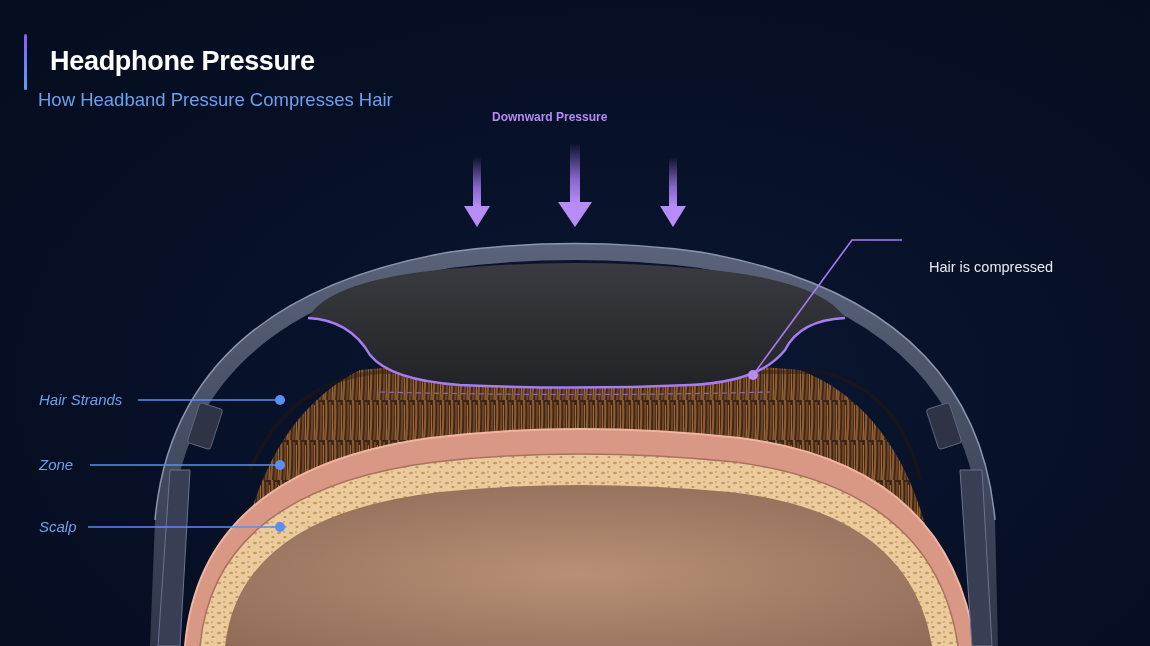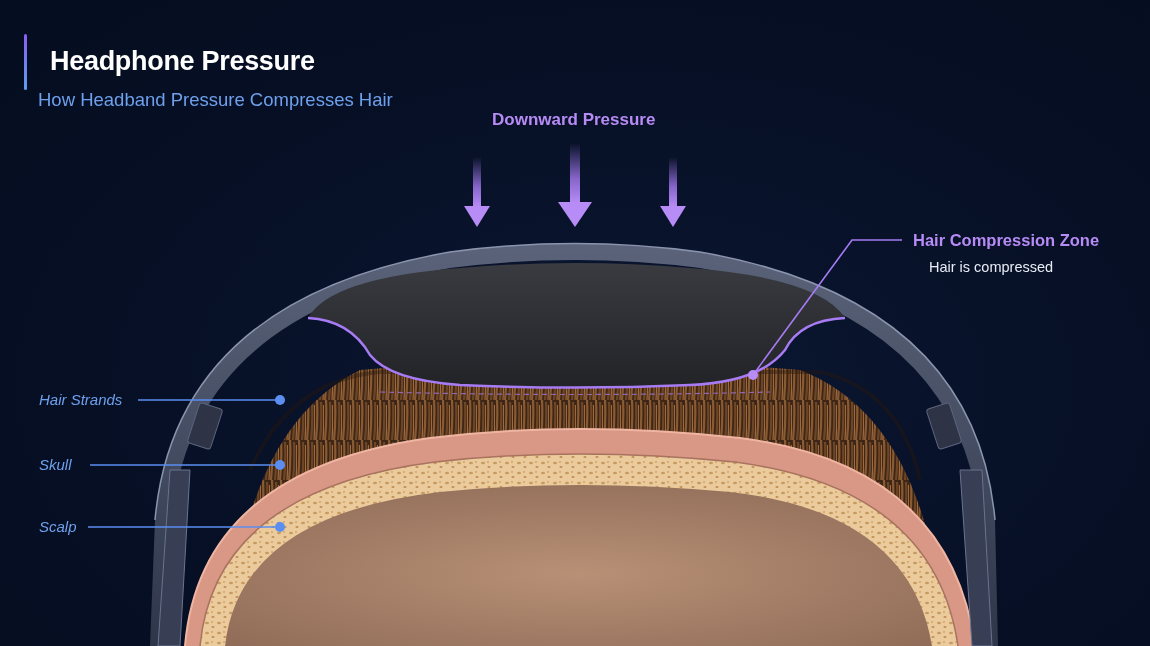--- a/index.html
+++ b/index.html
@@ -4,21 +4,21 @@
 <style>
   html, body { margin:0; padding:0; }
   body { width:1150px; height:646px; overflow:hidden; background:#060f24; font-family:"Liberation Sans", "DejaVu Sans", sans-serif; position:relative; }
   .stage { position:absolute; left:0; top:0; width:1150px; height:646px; background: radial-gradient(ellipse at 55% 60%, #0b1733 0%, #060f24 60%, #050d20 100%); }
   .header { position:absolute; left:24px; top:34px; padding-left:14px; }
   .header-bar { position:absolute; left:0; top:0; width:3px; height:56px; border-radius:2px; background:linear-gradient(#8b5cf6, #5aa0f0); }
   .title { color:#ffffff; font-size:27px; font-weight:bold; letter-spacing:-0.3px; line-height:30px; margin:12px; }
   .subtitle { color:#6ea0ec; font-size:18.5px; line-height:24px; margin-top:2px; }
   svg.diagram { position:absolute; left:0; top:0; }
   .lbl { position:absolute; font-size:15px; color:#6ea0ec;font-style:italic; }
-  .press-label { position:absolute; left:492px; top:110px; color:#b78bf5; font-size:17px; font-weight:bold; }
+  .press-label { position:absolute; left:492px; top:110px; color:#b78bf5; font-size:12px; font-weight:bold; }
   .zone-title { position:absolute; left:913px; top:231px; color:#b78bf5; font-size:16.5px; font-weight:bold; }
   .zone-desc { position:absolute; left:913px; top:257px; color:#e9ecf5; font-size:14.5px; line-height:21px; width:170px;margin-left:16px; }
 </style>
 </head>
 <body>
 
 <div class="stage">
 
   <div class="header">
     <div class="header-bar"></div>
@@ -119,21 +119,20 @@
       <circle cx="280" cy="400" r="5" fill="#5b8ef0"></circle>
       <line x1="90" y1="465" x2="278" y2="465" stroke="#5b8ef0" stroke-width="1.5"></line>
       <circle cx="280" cy="465" r="5" fill="#5b8ef0"></circle>
       <line x1="88" y1="527" x2="278" y2="527" stroke="#5b8ef0" stroke-width="1.5"></line>
       <circle cx="280" cy="527" r="5" fill="#5b8ef0"></circle>
     </g>
   </svg>
 
   <div class="press-label">Downward Pressure</div>
 
-  <div class="zone-title">Hair Compression Zone</div>
   <div class="zone-desc">
     <div>Hair is compressed</div>
   </div>
 
   <div class="lbl" style="left:39px; top:391px;">Hair Strands</div>
-  <div class="lbl" style="left:39px; top:456px;">Skull</div>
+  <div class="lbl" style="left:39px; top:456px;">Zone</div>
   <div class="lbl" style="left:39px; top:518px;">Scalp</div>
 </div>
 
 </body></html>

